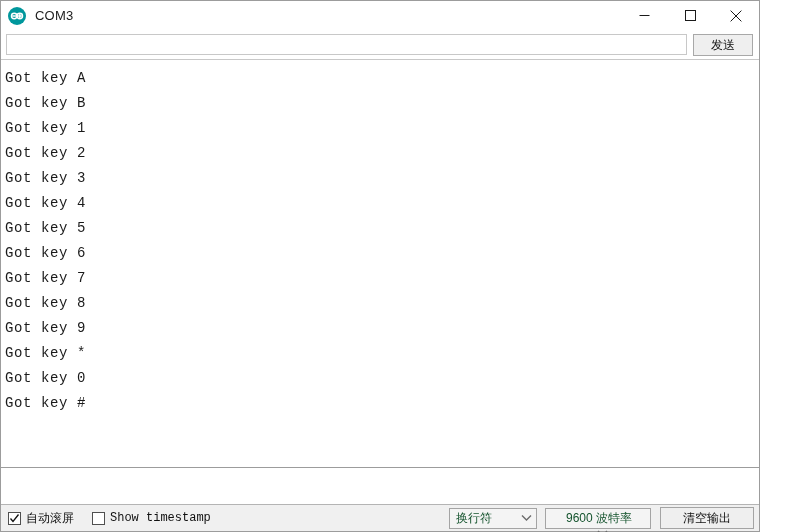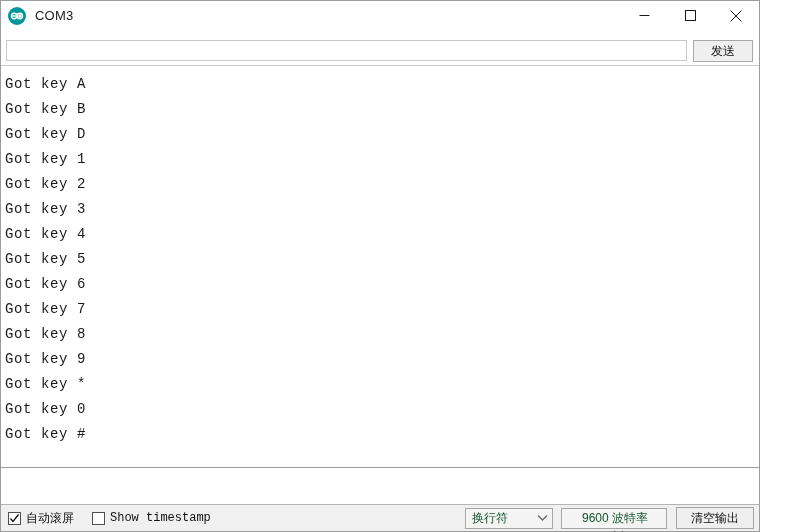--- a/index.html
+++ b/index.html
@@ -77,21 +77,20 @@
   
   .sendrow {
     height: 29px;
     flex: 0 0 29px;
     background: #ffffff;
     display: flex;
     align-items: center;
     padding: 0 6px 0 5px;
     gap: 6px;
     box-sizing: border-box;
-    margin-top: 6px;
   }
   .send-input {
     flex: 1 1 auto;
     height: 21px;
     box-sizing: border-box;
     border: 1px solid #c8c8c8;
     background: #ffffff;
     font-family: "Liberation Sans", sans-serif;
     font-size: 12px;
     color: #222;
@@ -212,21 +211,21 @@
     height: 22px;
     box-sizing: border-box;
     border: 1px solid #a4a4a4;
     background: #efefef;
     font-family: "Liberation Sans", sans-serif;
     font-size: 12px;
     color: #101010;
     line-height: 20px;
     text-align: center;
     margin-left: 9px;
-    padding: 0 6px;
+    padding: 0 22px;
     cursor: default;
   }
 </style>
 </head>
 <body>
 
 <div class="window">
 
   <div class="titlebar">
     <div class="title-left">
@@ -265,21 +264,20 @@
 
   <div class="sendrow">
     <input class="send-input" type="text" placeholder="" style="">
     <button class="send-btn">发送</button>
   </div>
 
   <div class="console">
     <div id="console-lines">
         <div class="console-line">Got key A</div>
         <div class="console-line">Got key B</div>
-        <div class="console-line">Got key D</div>
         <div class="console-line">Got key 1</div>
         <div class="console-line">Got key 2</div>
         <div class="console-line">Got key 3</div>
         <div class="console-line">Got key 4</div>
         <div class="console-line">Got key 5</div>
         <div class="console-line">Got key 6</div>
         <div class="console-line">Got key 7</div>
         <div class="console-line">Got key 8</div>
         <div class="console-line">Got key 9</div>
         <div class="console-line">Got key *</div>

